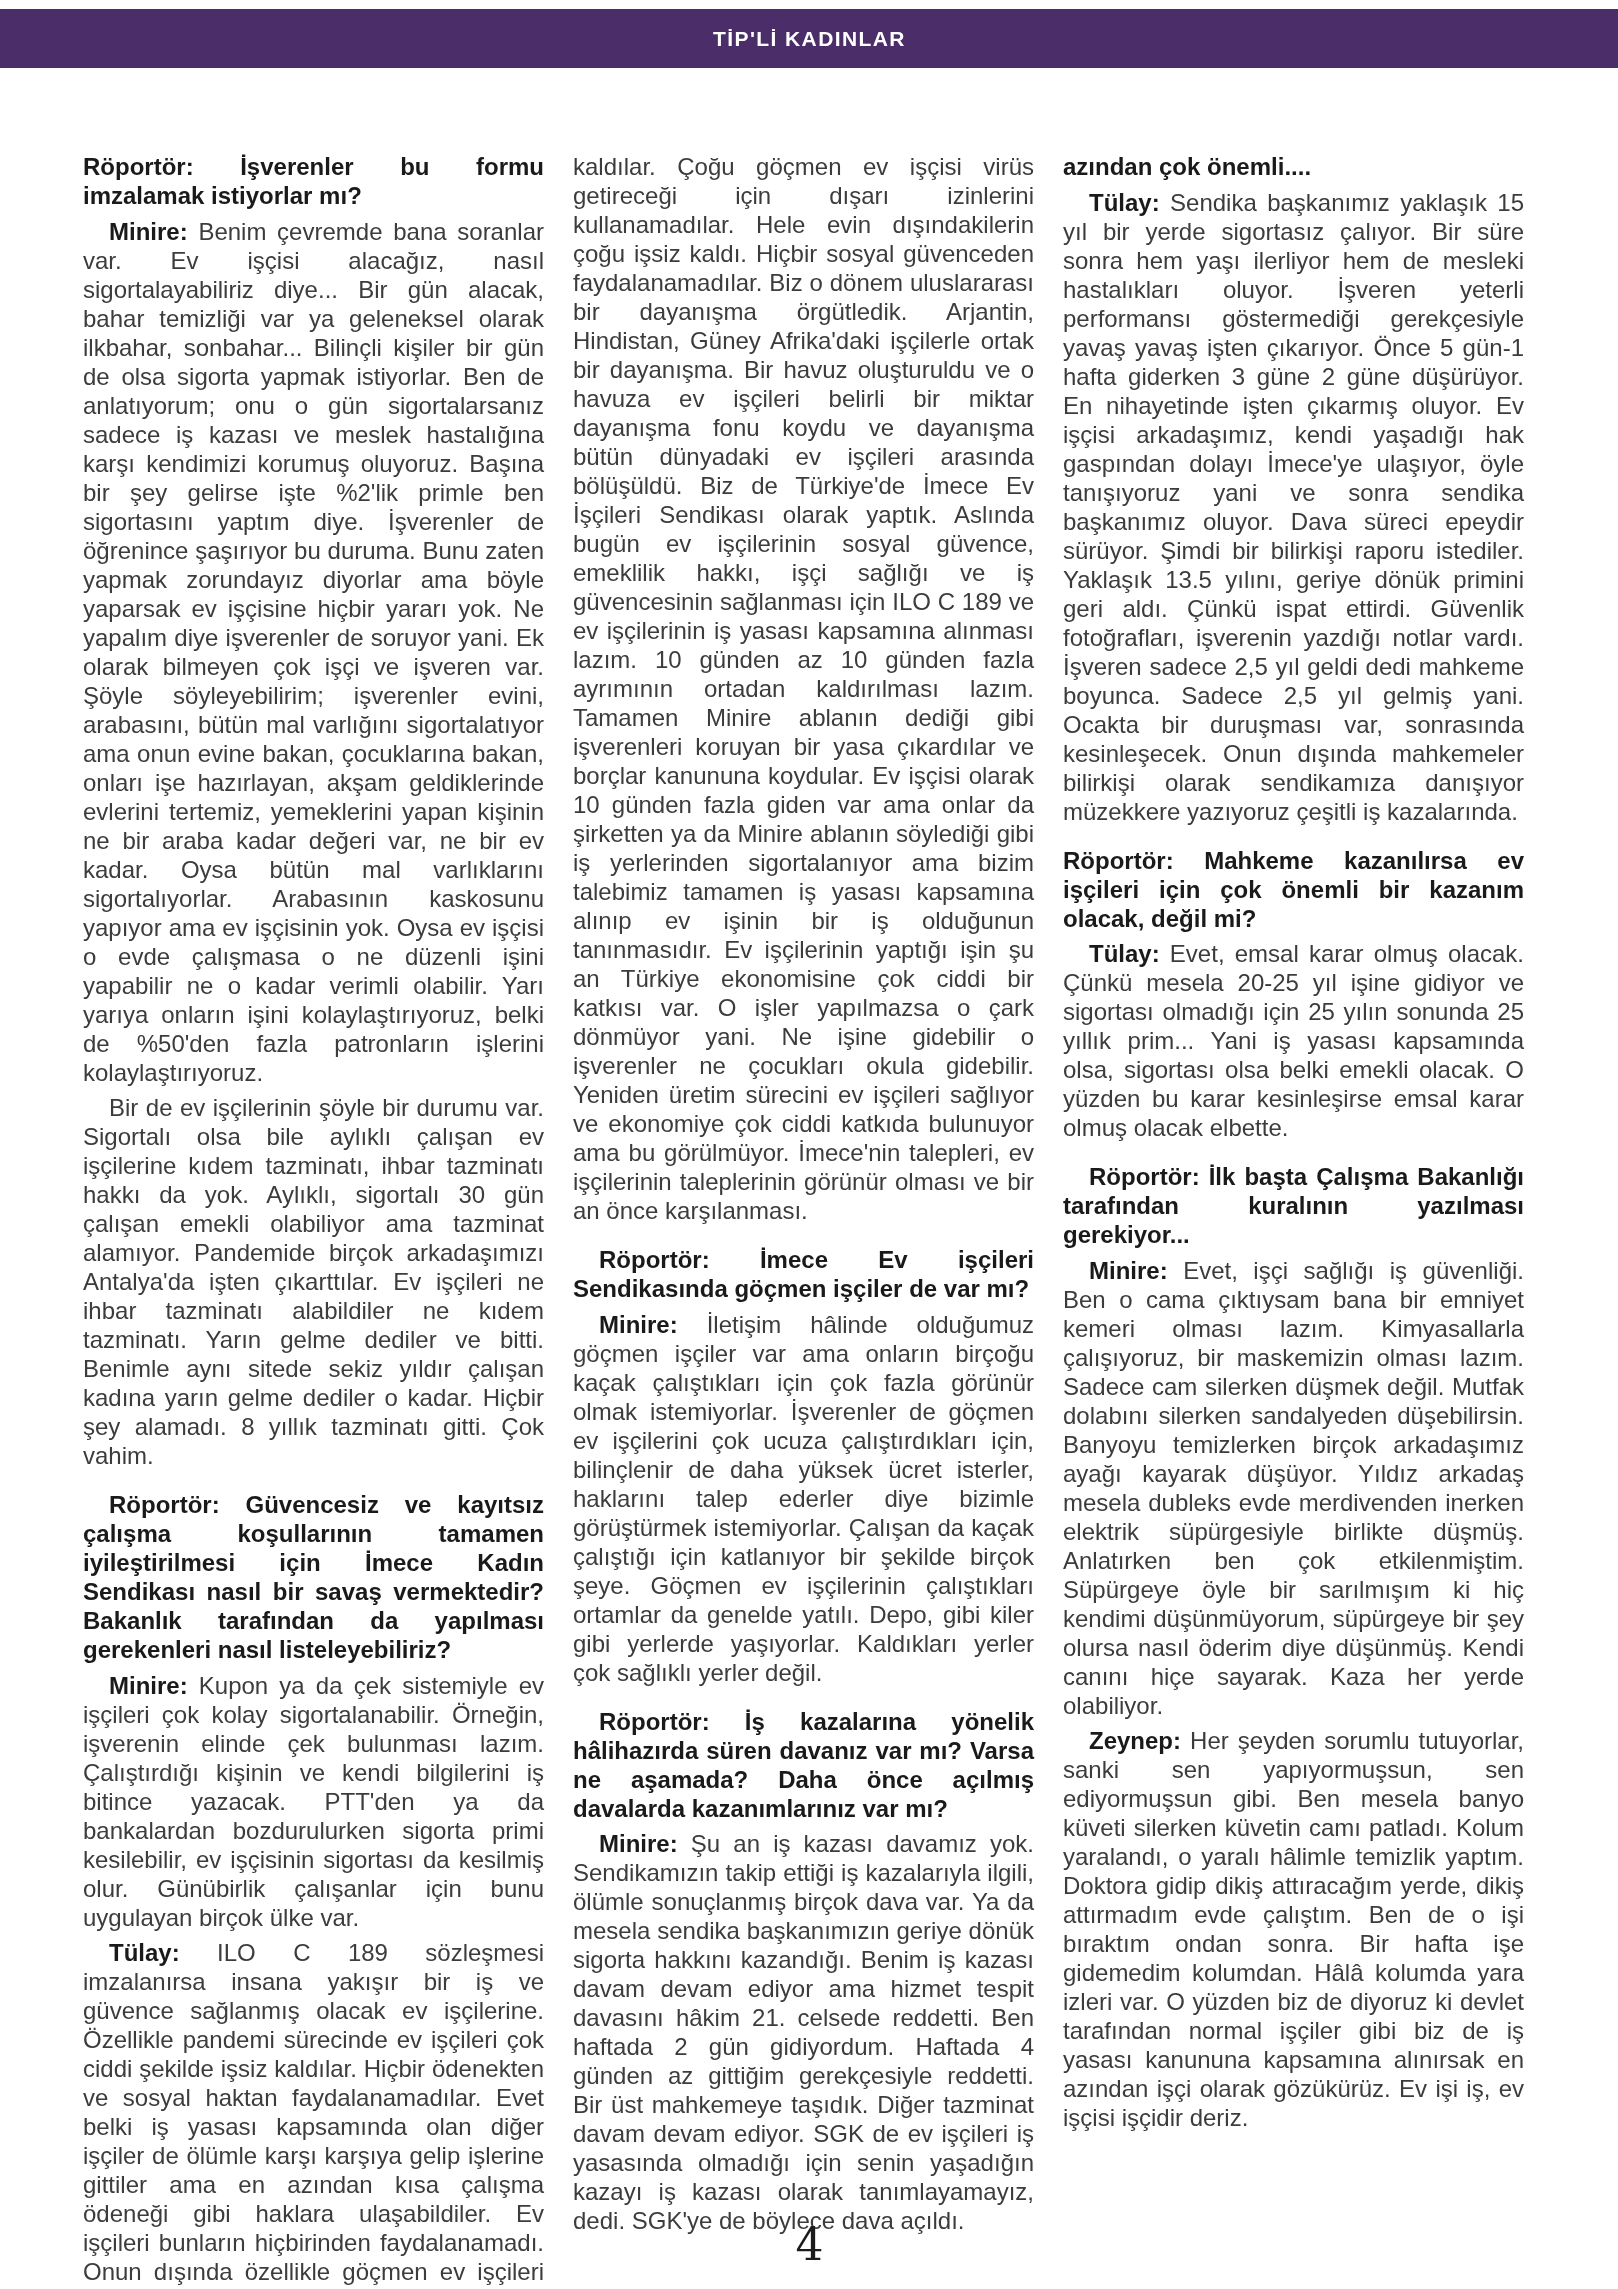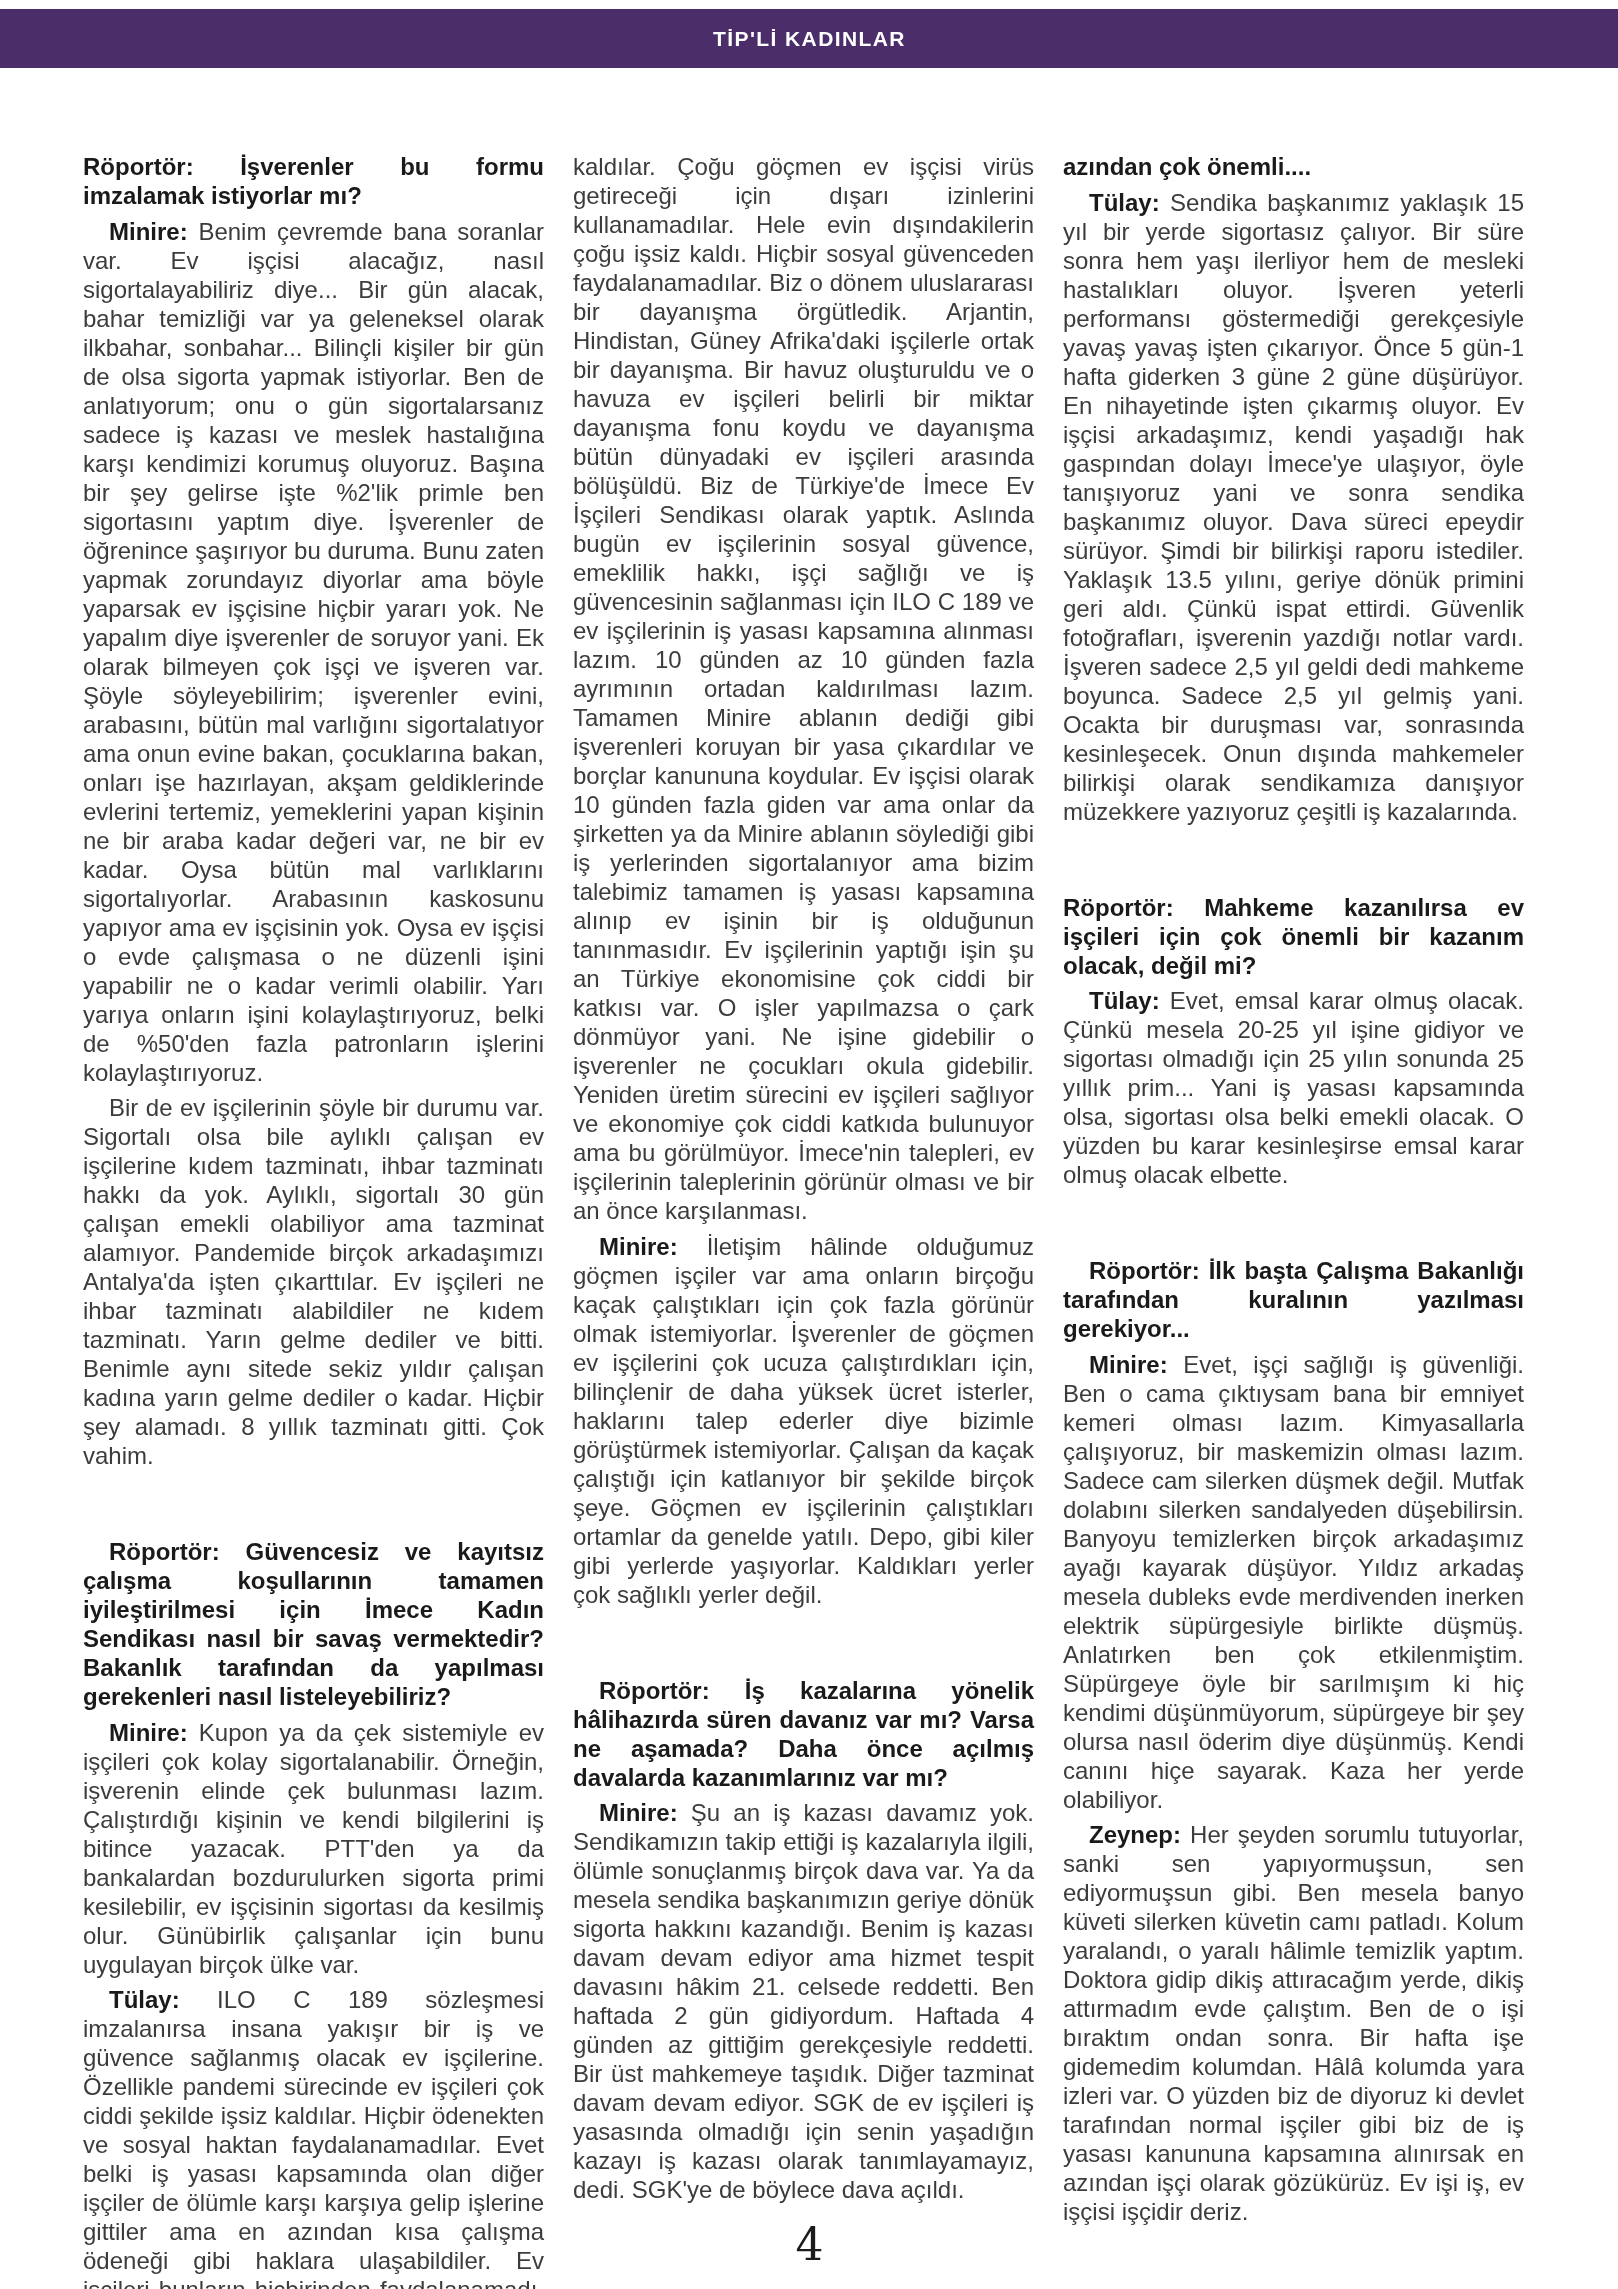--- a/index.html
+++ b/index.html
@@ -28,21 +28,21 @@
     font-size:24px; line-height:29px;
     color:var(--body-text,#3c3c3c);
     text-align:justify; text-justify:inter-word;
     text-indent:26px;
     margin:0 0 6.5px 0;
     hyphens:auto; -webkit-hyphens:auto;
   }
   .block.heading {
     font-weight:bold;
     color:var(--heading-text,#1a1a1a);
-    margin-top:67px;
+    margin-top:20px;
   }
   .block.no-indent { text-indent:0; }
   .col .block:first-child { margin-top:0; }
   .speaker { font-weight:bold; color:var(--heading-text,#1a1a1a); }
   .pagefoot {
     position:absolute; left:0; right:0; top:2219px;
     text-align:center;
   }
   .pagenum {
     font-family:"DejaVu Serif","Liberation Serif",serif;
@@ -60,20 +60,21 @@
   <section class="col">
       <p class="block heading no-indent">Röportör: İşverenler bu formu imzalamak istiyorlar mı?</p>
       <p class="block para"><b class="speaker">Minire: </b>Benim çevremde bana soranlar var. Ev işçisi alacağız, nasıl sigortalayabiliriz diye... Bir gün alacak, bahar temizliği var ya geleneksel olarak ilkbahar, sonbahar... Bilinçli kişiler bir gün de olsa sigorta yapmak istiyorlar. Ben de anlatıyorum; onu o gün sigortalarsanız sadece iş kazası ve meslek hastalığına karşı kendimizi korumuş oluyoruz. Başına bir şey gelirse işte %2'lik primle ben sigortasını yaptım diye. İşverenler de öğrenince şaşırıyor bu duruma. Bunu zaten yapmak zorundayız diyorlar ama böyle yaparsak ev işçisine hiçbir yararı yok. Ne yapalım diye işverenler de soruyor yani. Ek olarak bilmeyen çok işçi ve işveren var. Şöyle söyleyebilirim; işverenler evini, arabasını, bütün mal varlığını sigortalatıyor ama onun evine bakan, çocuklarına bakan, onları işe hazırlayan, akşam geldiklerinde evlerini tertemiz, yemeklerini yapan kişinin ne bir araba kadar değeri var, ne bir ev kadar. Oysa bütün mal varlıklarını sigortalıyorlar. Arabasının kaskosunu yapıyor ama ev işçisinin yok. Oysa ev işçisi o evde çalışmasa o ne düzenli işini yapabilir ne o kadar verimli olabilir. Yarı yarıya onların işini kolaylaştırıyoruz, belki de %50'den fazla patronların işlerini kolaylaştırıyoruz.</p>
       <p class="block para">Bir de ev işçilerinin şöyle bir durumu var. Sigortalı olsa bile aylıklı çalışan ev işçilerine kıdem tazminatı, ihbar tazminatı hakkı da yok. Aylıklı, sigortalı 30 gün çalışan emekli olabiliyor ama tazminat alamıyor. Pandemide birçok arkadaşımızı Antalya'da işten çıkarttılar. Ev işçileri ne ihbar tazminatı alabildiler ne kıdem tazminatı. Yarın gelme dediler ve bitti. Benimle aynı sitede sekiz yıldır çalışan kadına yarın gelme dediler o kadar. Hiçbir şey alamadı. 8 yıllık tazminatı gitti. Çok vahim.</p>
       <p class="block heading">Röportör: Güvencesiz ve kayıtsız çalışma koşullarının tamamen iyileştirilmesi için İmece Kadın Sendikası nasıl bir savaş vermektedir? Bakanlık tarafından da yapılması gerekenleri nasıl listeleyebiliriz?</p>
       <p class="block para"><b class="speaker">Minire: </b>Kupon ya da çek sistemiyle ev işçileri çok kolay sigortalanabilir. Örneğin, işverenin elinde çek bulunması lazım. Çalıştırdığı kişinin ve kendi bilgilerini iş bitince yazacak. PTT'den ya da bankalardan bozdurulurken sigorta primi kesilebilir, ev işçisinin sigortası da kesilmiş olur. Günübirlik çalışanlar için bunu uygulayan birçok ülke var.</p>
       <p class="block para"><b class="speaker">Tülay: </b>ILO C 189 sözleşmesi imzalanırsa insana yakışır bir iş ve güvence sağlanmış olacak ev işçilerine. Özellikle pandemi sürecinde ev işçileri çok ciddi şekilde işsiz kaldılar. Hiçbir ödenekten ve sosyal haktan faydalanamadılar. Evet belki iş yasası kapsamında olan diğer işçiler de ölümle karşı karşıya gelip işlerine gittiler ama en azından kısa çalışma ödeneği gibi haklara ulaşabildiler. Ev işçileri bunların hiçbirinden faydalanamadı. Onun dışında özellikle göçmen ev işçileri evlerde kalmak zorunda</p>
     </section>
   <section class="col">
       <p class="block para no-indent">kaldılar. Çoğu göçmen ev işçisi virüs getireceği için dışarı izinlerini kullanamadılar. Hele evin dışındakilerin çoğu işsiz kaldı. Hiçbir sosyal güvenceden faydalanamadılar. Biz o dönem uluslararası bir dayanışma örgütledik. Arjantin, Hindistan, Güney Afrika'daki işçilerle ortak bir dayanışma. Bir havuz oluşturuldu ve o havuza ev işçileri belirli bir miktar dayanışma fonu koydu ve dayanışma bütün dünyadaki ev işçileri arasında bölüşüldü. Biz de Türkiye'de İmece Ev İşçileri Sendikası olarak yaptık. Aslında bugün ev işçilerinin sosyal güvence, emeklilik hakkı, işçi sağlığı ve iş güvencesinin sağlanması için ILO C 189 ve ev işçilerinin iş yasası kapsamına alınması lazım. 10 günden az 10 günden fazla ayrımının ortadan kaldırılması lazım. Tamamen Minire ablanın dediği gibi işverenleri koruyan bir yasa çıkardılar ve borçlar kanununa koydular. Ev işçisi olarak 10 günden fazla giden var ama onlar da şirketten ya da Minire ablanın söylediği gibi iş yerlerinden sigortalanıyor ama bizim talebimiz tamamen iş yasası kapsamına alınıp ev işinin bir iş olduğunun tanınmasıdır. Ev işçilerinin yaptığı işin şu an Türkiye ekonomisine çok ciddi bir katkısı var. O işler yapılmazsa o çark dönmüyor yani. Ne işine gidebilir o işverenler ne çocukları okula gidebilir. Yeniden üretim sürecini ev işçileri sağlıyor ve ekonomiye çok ciddi katkıda bulunuyor ama bu görülmüyor. İmece'nin talepleri, ev işçilerinin taleplerinin görünür olması ve bir an önce karşılanması.</p>
+      <p class="block heading">Röportör: İmece Ev işçileri Sendikasında göçmen işçiler de var mı?</p>
       <p class="block para"><b class="speaker">Minire: </b>İletişim hâlinde olduğumuz göçmen işçiler var ama onların birçoğu kaçak çalıştıkları için çok fazla görünür olmak istemiyorlar. İşverenler de göçmen ev işçilerini çok ucuza çalıştırdıkları için, bilinçlenir de daha yüksek ücret isterler, haklarını talep ederler diye bizimle görüştürmek istemiyorlar. Çalışan da kaçak çalıştığı için katlanıyor bir şekilde birçok şeye. Göçmen ev işçilerinin çalıştıkları ortamlar da genelde yatılı. Depo, gibi kiler gibi yerlerde yaşıyorlar. Kaldıkları yerler çok sağlıklı yerler değil.</p>
       <p class="block heading">Röportör: İş kazalarına yönelik hâlihazırda süren davanız var mı? Varsa ne aşamada? Daha önce açılmış davalarda kazanımlarınız var mı?</p>
       <p class="block para"><b class="speaker">Minire: </b>Şu an iş kazası davamız yok. Sendikamızın takip ettiği iş kazalarıyla ilgili, ölümle sonuçlanmış birçok dava var. Ya da mesela sendika başkanımızın geriye dönük sigorta hakkını kazandığı. Benim iş kazası davam devam ediyor ama hizmet tespit davasını hâkim 21. celsede reddetti. Ben haftada 2 gün gidiyordum. Haftada 4 günden az gittiğim gerekçesiyle reddetti. Bir üst mahkemeye taşıdık. Diğer tazminat davam devam ediyor. SGK de ev işçileri iş yasasında olmadığı için senin yaşadığın kazayı iş kazası olarak tanımlayamayız, dedi. SGK'ye de böylece dava açıldı.</p>
     </section>
   <section class="col">
       <p class="block heading no-indent">azından çok önemli....</p>
       <p class="block para"><b class="speaker">Tülay: </b>Sendika başkanımız yaklaşık 15 yıl bir yerde sigortasız çalıyor. Bir süre sonra hem yaşı ilerliyor hem de mesleki hastalıkları oluyor. İşveren yeterli performansı göstermediği gerekçesiyle yavaş yavaş işten çıkarıyor. Önce 5 gün-1 hafta giderken 3 güne 2 güne düşürüyor. En nihayetinde işten çıkarmış oluyor. Ev işçisi arkadaşımız, kendi yaşadığı hak gaspından dolayı İmece'ye ulaşıyor, öyle tanışıyoruz yani ve sonra sendika başkanımız oluyor. Dava süreci epeydir sürüyor. Şimdi bir bilirkişi raporu istediler. Yaklaşık 13.5 yılını, geriye dönük primini geri aldı. Çünkü ispat ettirdi. Güvenlik fotoğrafları, işverenin yazdığı notlar vardı. İşveren sadece 2,5 yıl geldi dedi mahkeme boyunca. Sadece 2,5 yıl gelmiş yani. Ocakta bir duruşması var, sonrasında kesinleşecek. Onun dışında mahkemeler bilirkişi olarak sendikamıza danışıyor müzekkere yazıyoruz çeşitli iş kazalarında.</p>
       <p class="block heading no-indent">Röportör: Mahkeme kazanılırsa ev işçileri için çok önemli bir kazanım olacak, değil mi?</p>
       <p class="block para"><b class="speaker">Tülay: </b>Evet, emsal karar olmuş olacak. Çünkü mesela 20-25 yıl işine gidiyor ve sigortası olmadığı için 25 yılın sonunda 25 yıllık prim... Yani iş yasası kapsamında olsa, sigortası olsa belki emekli olacak. O yüzden bu karar kesinleşirse emsal karar olmuş olacak elbette.</p>
       <p class="block heading">Röportör: İlk başta Çalışma Bakanlığı tarafından kuralının yazılması gerekiyor...</p>

